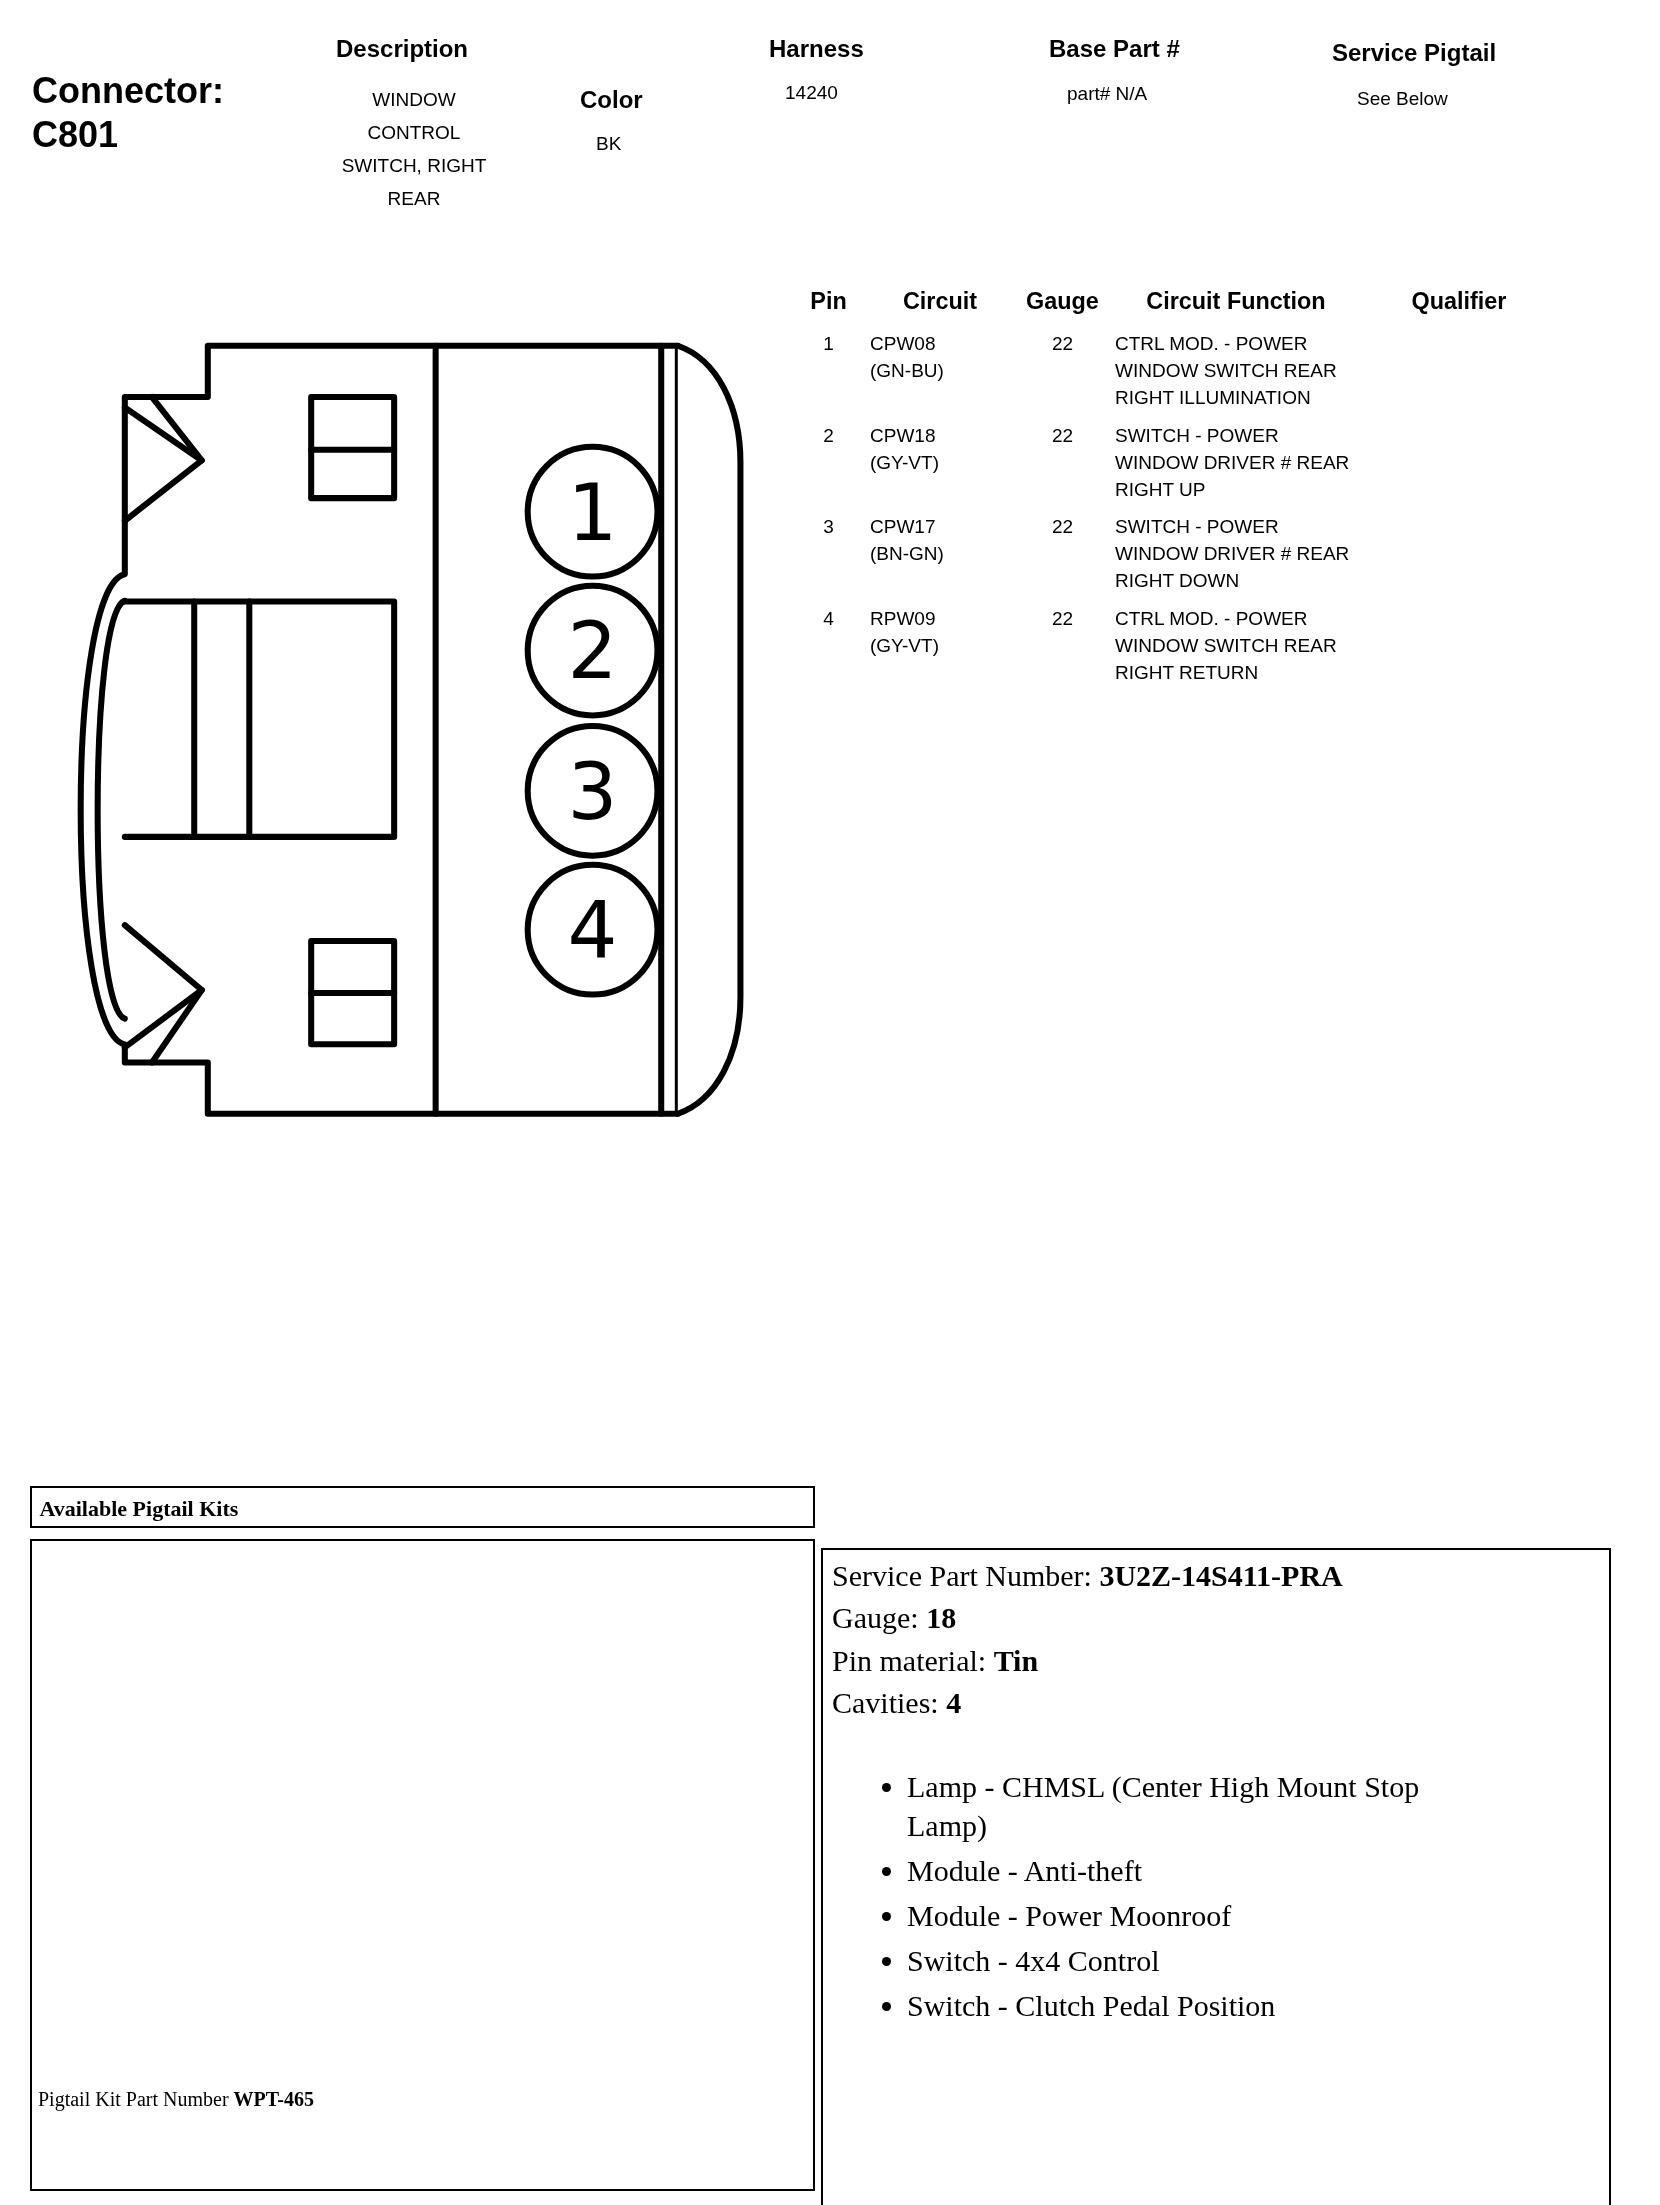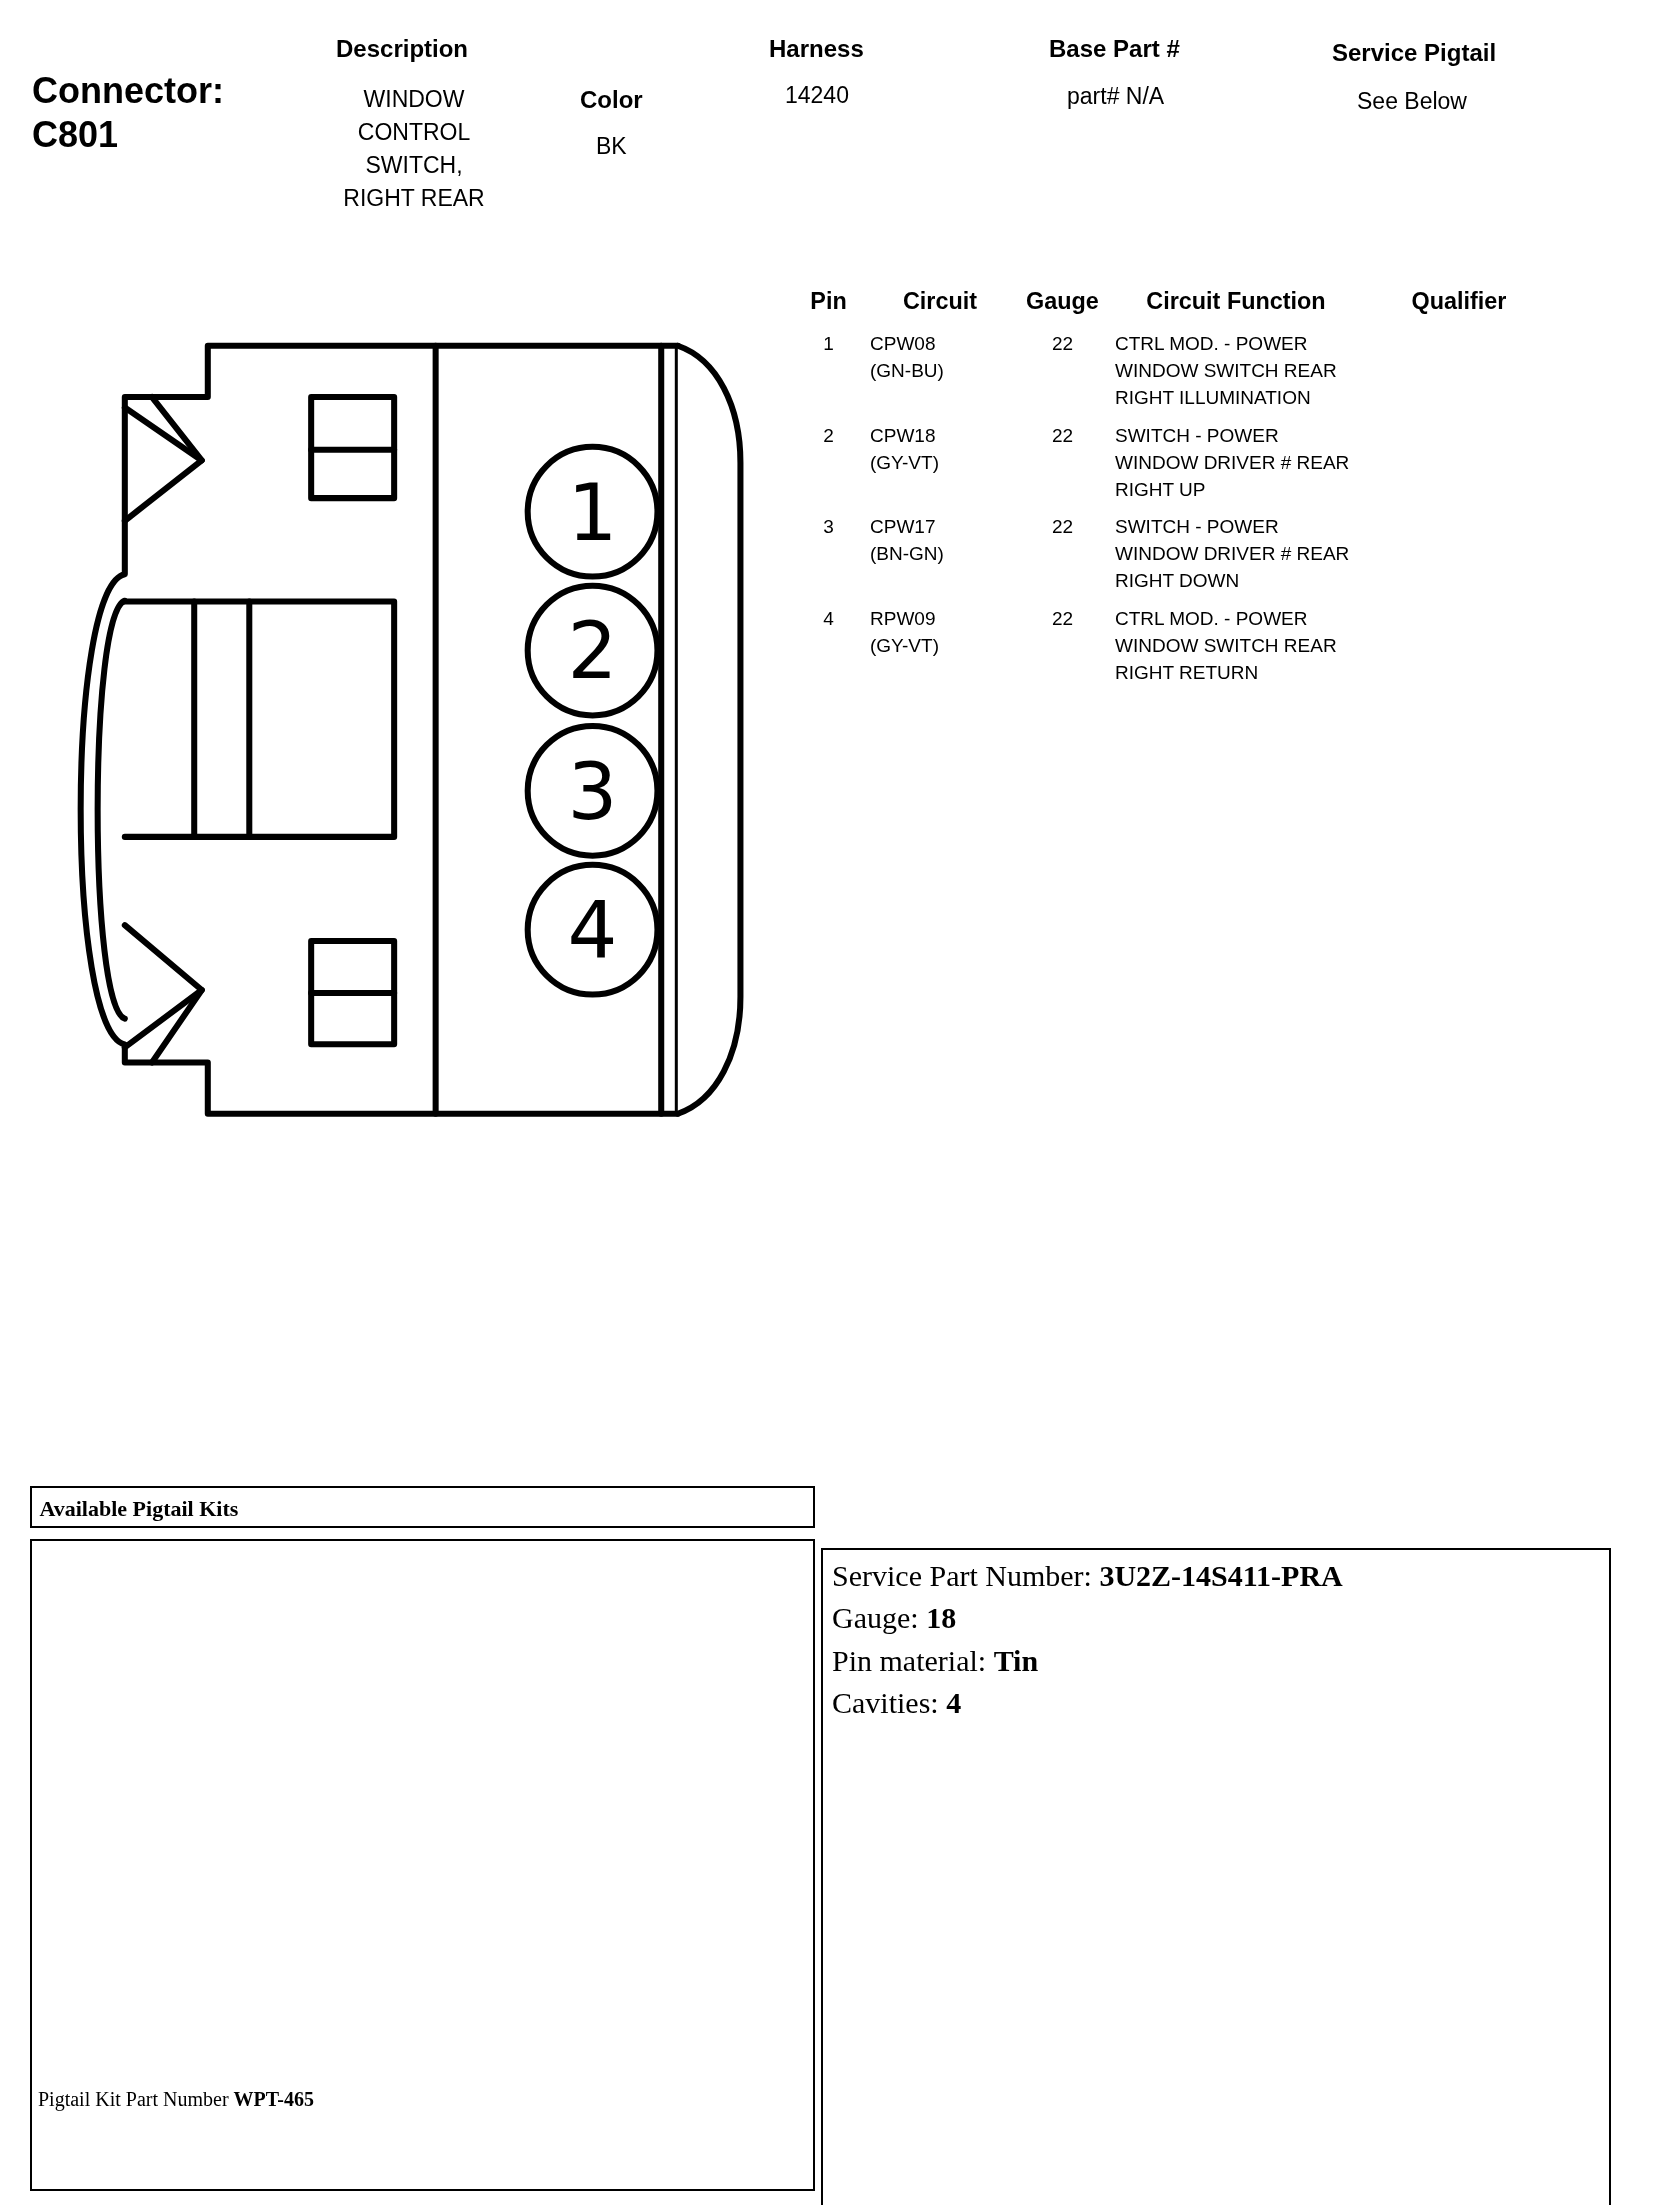--- a/index.html
+++ b/index.html
@@ -9,21 +9,21 @@
     position: relative; overflow: hidden;
     font-family: "Liberation Sans", sans-serif;
   }
 
   
   .connector-title {
     position: absolute; left: 32px; top: 69px;
     font-weight: bold; font-size: 36px; line-height: 44px;
   }
   .hf-label { position: absolute; font-weight: bold; font-size: 24px; white-space: nowrap; }
-  .hf-value { position: absolute; font-size: 23px; white-space: nowrap; }
+  .hf-value { position: absolute; font-size: 19px; white-space: nowrap; }
   #desc-label    { left: 336px;  top: 35px; }
   #desc-value    { left: 331px;  top: 83px; width: 166px; text-align: center;
                    line-height: 33px; white-space: normal; }
   #color-label   { left: 580px;  top: 86px; }
   #color-value   { left: 596px;  top: 133px; }
   #harness-label { left: 769px; top: 35px; }
   #harness-value { left: 785px; top: 82px; }
   #basepart-label{ left: 1049px; top: 35px; }
   #basepart-value{ left: 1067px; top: 83px; }
   #svcpig-label  { left: 1332px; top: 39px; }
@@ -204,14 +204,21 @@
   </div>
 </div>
 
 <div class="svc-box">
   <p class="spec"><span>Service Part Number: </span><b>3U2Z-14S411-PRA</b></p>
   <p class="spec"><span>Gauge: </span><b>18</b></p>
   <p class="spec"><span>Pin material: </span><b>Tin</b></p>
   <p class="spec"><span>Cavities: </span><b>4</b></p>
 
 
+  <ul>
+    <li>Lamp - CHMSL (Center High Mount Stop Lamp)</li>
+    <li>Module - Anti-theft</li>
+    <li>Module - Power Moonroof</li>
+    <li>Switch - 4x4 Control</li>
+    <li>Switch - Clutch Pedal Position</li>
+  </ul>
 </div>
 
 
 </body></html>

